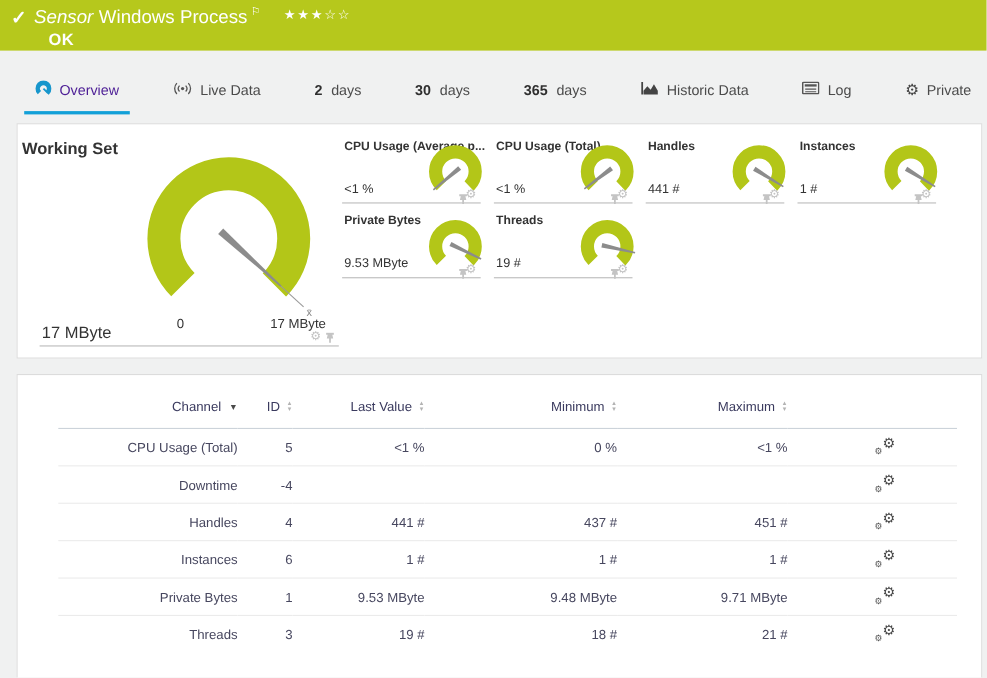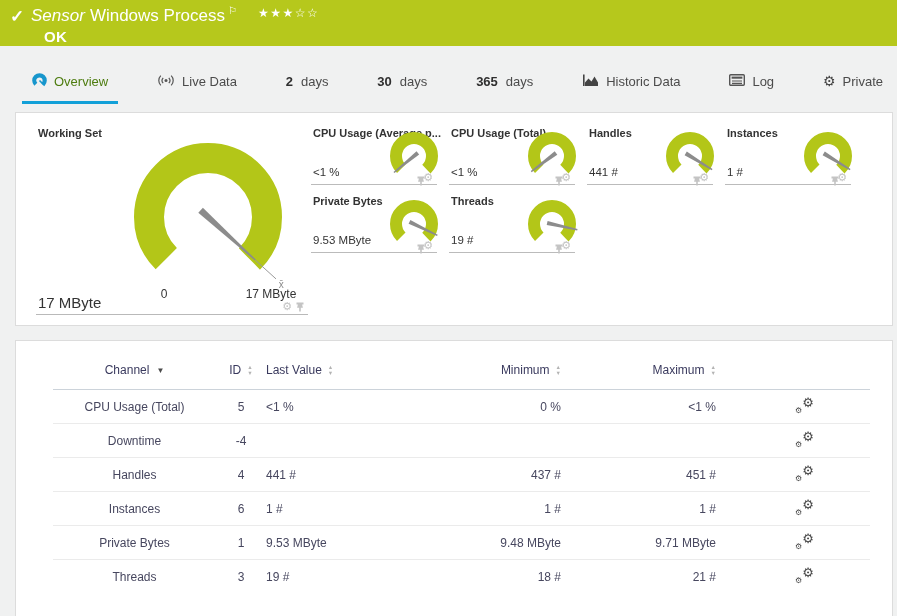--- a/index.html
+++ b/index.html
@@ -11,32 +11,32 @@
   .check { position:absolute; left:10px; top:6px; font-size:17px; font-weight:bold; }
   .title { position:absolute; left:31px; top:5px; font-size:17px; white-space:nowrap; }
   .title i { margin-right:5px; }
   .flag { font-size:10px; vertical-align:super; margin-left:3px; }
   .stars { position:absolute; left:258px; top:6px; font-size:12px; letter-spacing:1.5px; }
   .status-ok { position:absolute; left:44px; top:28px; font-size:15px; font-weight:bold; letter-spacing:.4px; }
 
   
   .tabstrip { position:absolute; top:46px; left:0; width:100%; height:58px; display:flex; align-items:flex-end; justify-content:space-between; padding:0 4px 0 22px; }
   .tab { display:flex; align-items:center; gap:7px; height:42px; font-size:13px; color:#4b4b4b; border-bottom:3px solid transparent; cursor:pointer; padding:0 10px; white-space:nowrap; }
-  .tab.active { border-bottom-color:#12a0d8; color:#4d7c0f; }
+  .tab.active { border-bottom-color:#12a0d8; color:#4c1d95; }
   .tab b { color:#2f2f2f; margin-right:1px; }
   .tab .txticon { font-size:14px; color:#444; line-height:1; }
 
   
   .card { position:absolute; left:15px; width:878px; background:#fff; border:1px solid #dcdcdc; }
   .gauges-card { top:112px; height:214px; }
   .table-card  { top:340px; height:278px; padding:18px 24px 0 37px; }
 
   
   .main-tile { position:absolute; left:0; top:0; width:300px; height:212px; }
-  .tile-title { position:absolute; left:22px; top:14px; font-size:11px; font-weight:bold; color:#333; white-space:nowrap; }
+  .tile-title { position:absolute; left:4px; top:14px; font-size:15px; font-weight:bold; color:#333; white-space:nowrap; }
   #main-gauge { position:absolute; left:104px; top:16px; }
   .scale-min { position:absolute; left:133px; top:174px; width:30px; text-align:center; font-size:12px; color:#333; }
   .scale-max { position:absolute; left:213px; top:174px; width:84px; text-align:center; font-size:12px; color:#333; }
   .main-value { position:absolute; left:22px; top:181px; font-size:15px; color:#333; }
   .main-underline { position:absolute; left:20px; right:8px; bottom:10px; border-bottom:1px solid #b9b9b9; }
   .mini-icons { position:absolute; display:flex; gap:4px; align-items:center; }
   .main-tile .mini-icons { right:12px; bottom:13px; }
   .mini-gear { font-size:11px; color:#c4c4c4; line-height:1; cursor:pointer; }
 
   
@@ -48,21 +48,21 @@
   .stile .underline { position:absolute; left:0; right:12px; bottom:8px; border-bottom:1px solid #bbb; }
   .stile .mini-icons { right:16px; bottom:10px; }
 
   
   table { border-collapse:collapse; width:817px; table-layout:fixed; }
   th { font-size:12px; color:#3a3a5e; font-weight:normal; padding:4px 0 12px; }
   thead tr { border-bottom:1px solid #ccd3da; }
   td { font-size:12px; color:#47475f; padding:7px 0; overflow:hidden; white-space:nowrap; }
   tbody tr { border-top:1px solid #ebebeb; cursor:pointer; }
   tbody tr:first-child { border-top:none; }
-  .c-left{text-align:center} .c-center{text-align:left} .c-right{text-align:right}
+  .c-left{text-align:right} .c-center{text-align:right} .c-right{text-align:right}
   .c-action{text-align:right; padding-right:56px;}
   .ud { display:inline-flex; flex-direction:column; font-size:5.5px; color:#b3b3b3; line-height:1; vertical-align:middle; margin-left:6px; font-style:normal; cursor:pointer; }
   .sortdown { font-size:8px; color:#4a4a4a; margin-left:7px; vertical-align:middle; cursor:pointer; }
   .chgear { position:relative; display:inline-block; width:19px; height:16px; cursor:pointer; }
   .chgear .g1 { position:absolute; right:0; top:-1px; font-size:13px; color:#4a4a4a; line-height:1; }
   .chgear .g2 { position:absolute; left:0; bottom:-2px; font-size:8px; color:#4a4a4a; line-height:1; }
 </style>
 </head>
 <body>
 

